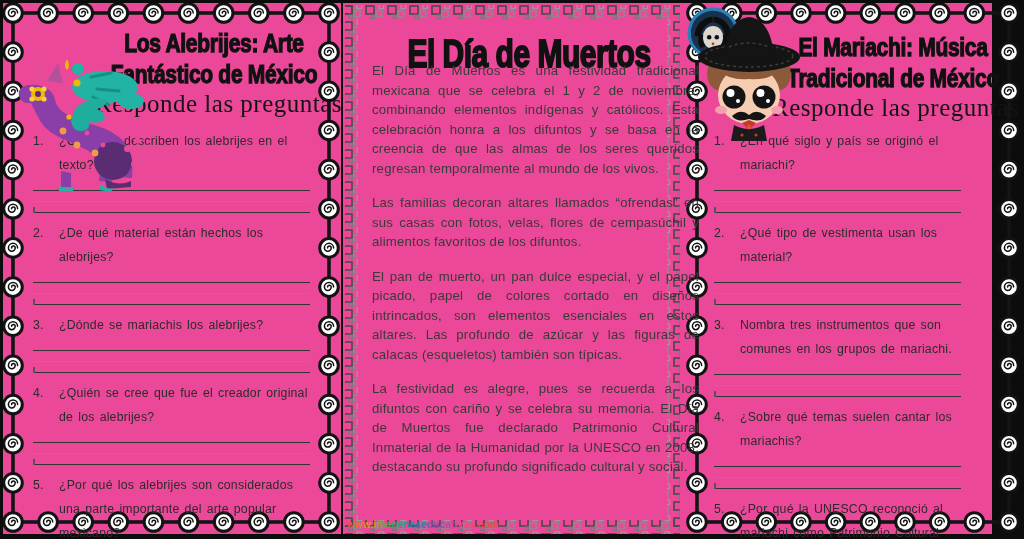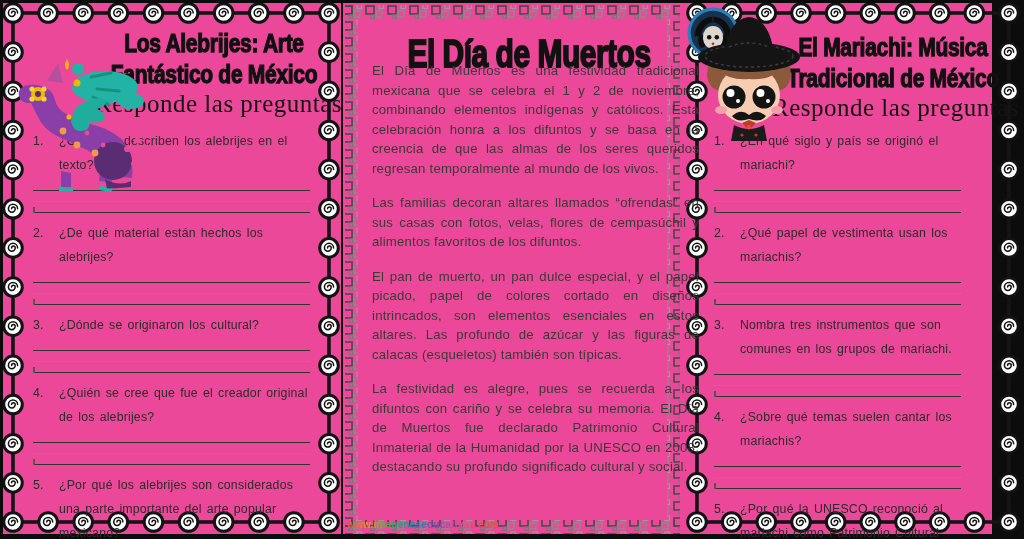--- a/index.html
+++ b/index.html
@@ -161,21 +161,21 @@
         <span class="qnum">2.</span>
         <span class="qtext">¿De qué material están hechos los alebrijes?</span>
       </div>
       <div class="lines">
         <div class="l solid"></div>
         <div class="l dotted"></div>
         <div class="l solid tick"></div>
       </div>
       <div class="qrow">
         <span class="qnum">3.</span>
-        <span class="qtext">¿Dónde se originaron los cultural?</span>
+        <span class="qtext">¿Dónde se mariachis los alebrijes?</span>
       </div>
       <div class="lines">
         <div class="l solid"></div>
         <div class="l dotted"></div>
         <div class="l solid tick"></div>
       </div>
       <div class="qrow">
         <span class="qnum">4.</span>
         <span class="qtext">¿Quién se cree que fue el creador original de los alebrijes?</span>
       </div>
@@ -321,21 +321,21 @@
         <span class="qnum">1.</span>
         <span class="qtext">¿En qué siglo y país se originó el mariachi?</span>
       </div>
       <div class="lines">
         <div class="l solid"></div>
         <div class="l dotted"></div>
         <div class="l solid tick"></div>
       </div>
       <div class="qrow">
         <span class="qnum">2.</span>
-        <span class="qtext">¿Qué papel de vestimenta usan los mariachis?</span>
+        <span class="qtext">¿Qué tipo de vestimenta usan los material?</span>
       </div>
       <div class="lines">
         <div class="l solid"></div>
         <div class="l dotted"></div>
         <div class="l solid tick"></div>
       </div>
       <div class="qrow">
         <span class="qnum">3.</span>
         <span class="qtext">Nombra tres instrumentos que son comunes en los grupos de mariachi.</span>
       </div>

